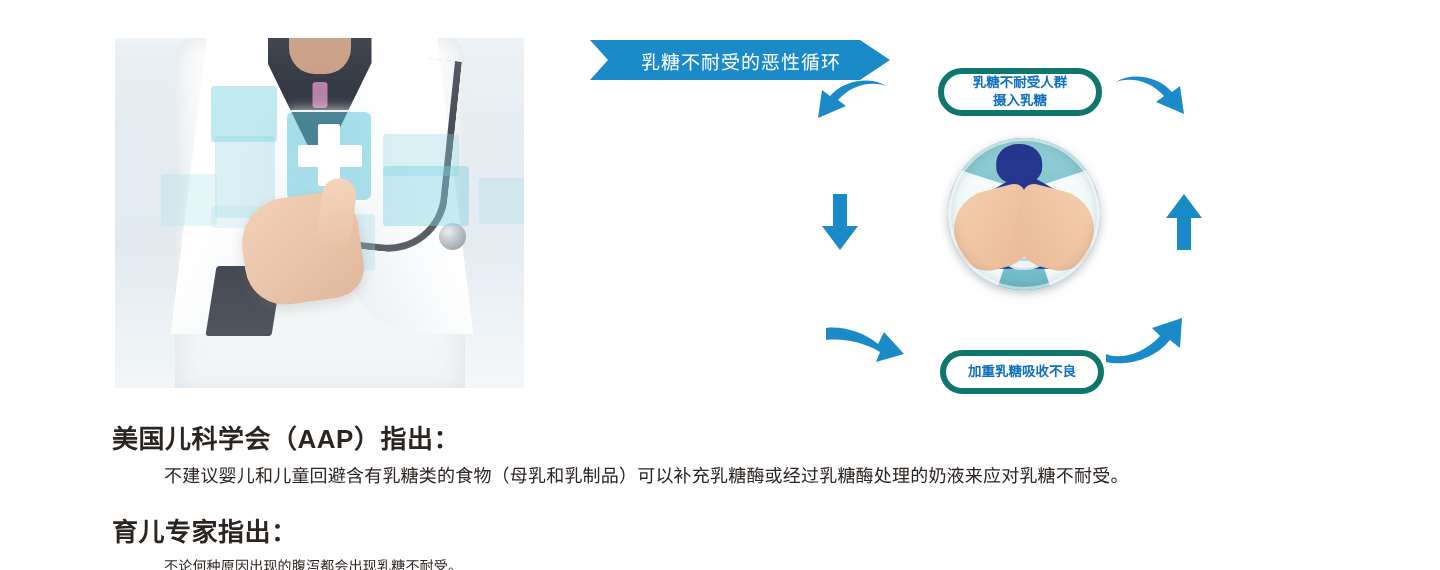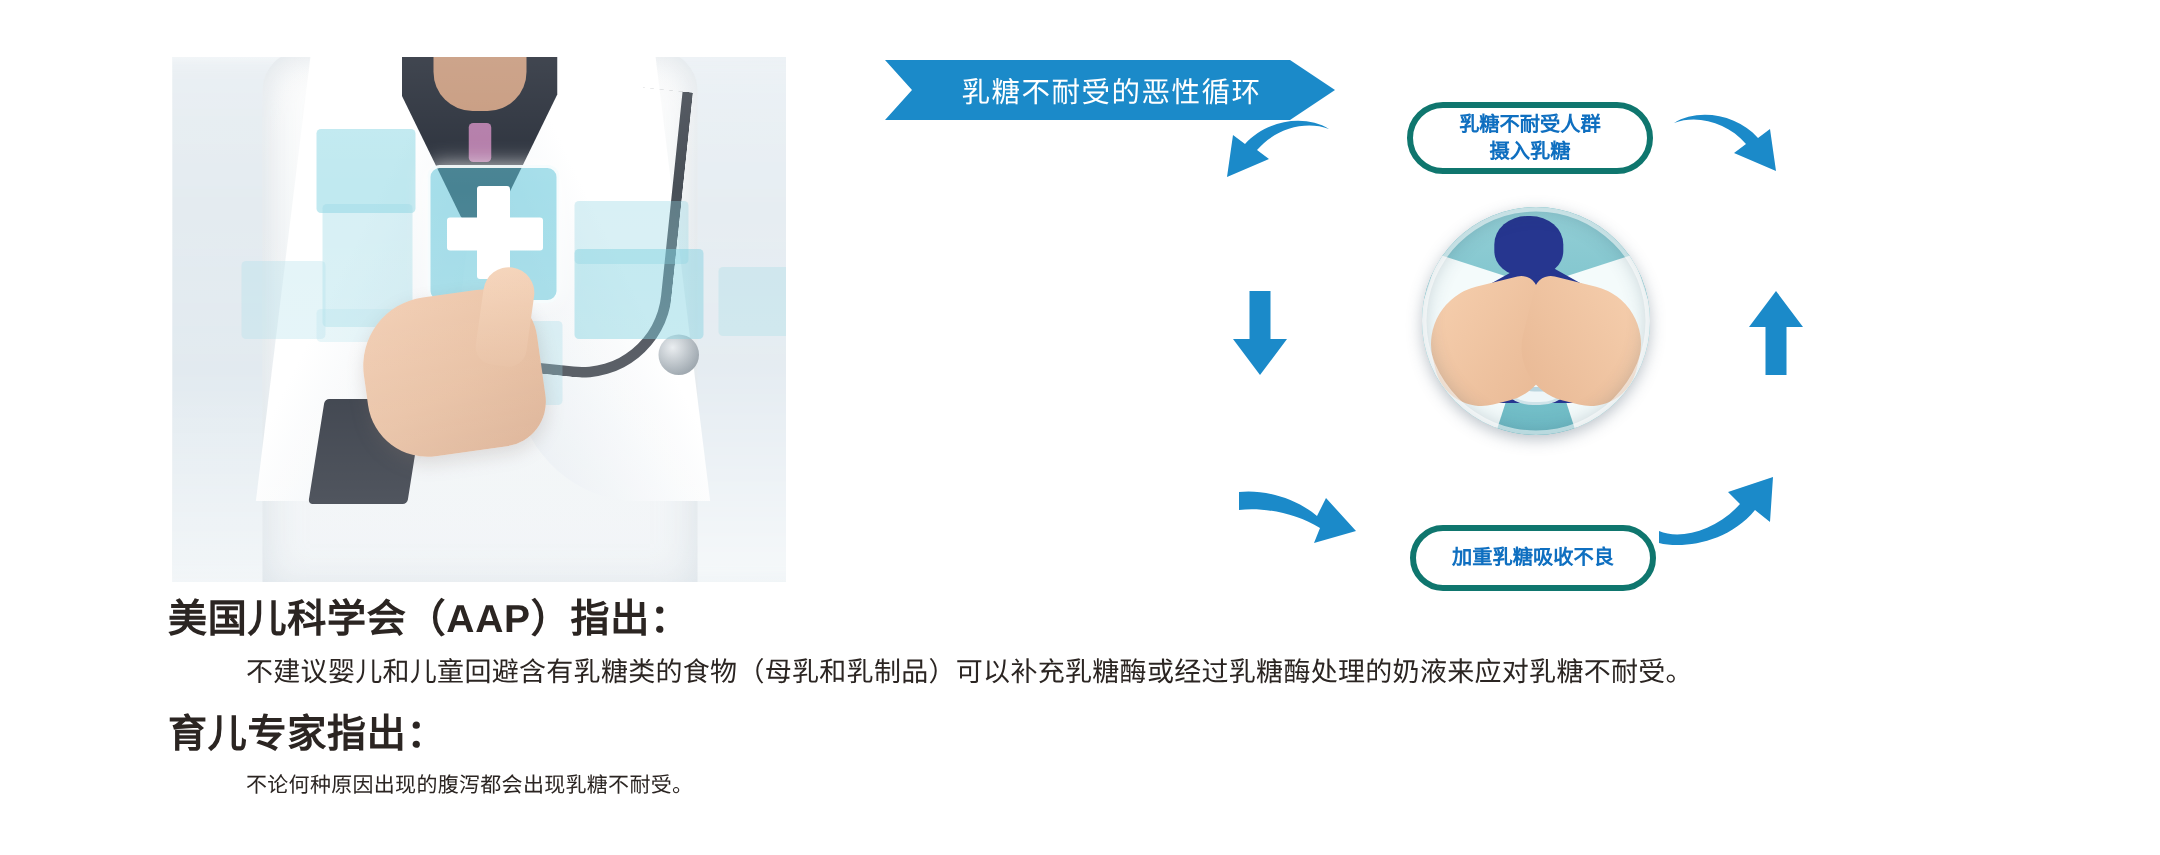--- a/index.html
+++ b/index.html
@@ -113,21 +113,21 @@
     display:flex;align-items:center;justify-content:center;
   }
   .banner-label{
     color:#ffffff;font-size:19px;font-weight:normal;letter-spacing:1px;
     margin-left:14px;white-space:nowrap;
   }
 
   
   .cycle{position:absolute;left:740px;top:50px;width:580px;height:350px;}
   .node{
-    position:absolute;border:4px solid #0f766e;border-radius:26px;
+    position:absolute;border:6px solid #0f766e;border-radius:26px;
     background:#ffffff;display:flex;align-items:center;justify-content:center;
     text-align:center;color:#0f6fc0;font-size:13.5px;font-weight:bold;
     line-height:1.35;box-sizing:border-box;padding:4px 8px;
   }
   .n-top{left:198px;top:18px;width:164px;height:48px;}
   .n-right-up{left:390px;top:85px;width:168px;height:50px;}
   .n-right-down{left:392px;top:214px;width:154px;height:48px;}
   .n-bottom{left:200px;top:300px;width:164px;height:44px;}
   .n-left-up{left:22px;top:90px;width:164px;height:42px;}
   .n-left-down{left:22px;top:214px;width:170px;height:50px;}
@@ -179,23 +179,23 @@
   .arrow-svg{position:absolute;overflow:visible;}
   .a-tl{left:76px;top:30px;}
   .a-tr{left:374px;top:26px;}
   .a-bl{left:86px;top:272px;}
   .a-br{left:366px;top:268px;}
   .a-left{left:80px;top:144px;}
   .a-right{left:424px;top:144px;}
 
   
   .txt{position:absolute;left:112px;top:396px;width:1300px;color:#2b2522;}
-  .head1{font-size:26px;font-weight:bold;letter-spacing:.5px;line-height:1.3;}
+  .head1{font-size:26px;font-weight:bold;letter-spacing:.5px;line-height:1.3;margin-top:27px;}
   .body1{font-size:18px;line-height:1.6;margin:6px 0 0 52px;letter-spacing:.2px;font-family:Liberation Mono, monospace;}
-  .head2{font-size:26px;font-weight:bold;letter-spacing:.5px;margin-top:8px;line-height:1.3;}
+  .head2{font-size:26px;font-weight:bold;letter-spacing:.5px;margin-top:24px;line-height:1.3;}
   .body2{font-size:14px;line-height:1.6;margin:6px 0 0 52px;letter-spacing:.2px;}
 </style>
 </head>
 <body>
 
 <div class="page">
 
   <div class="photo">
     <div class="ph-bg"></div>
     <div class="ph-blurL"></div>

